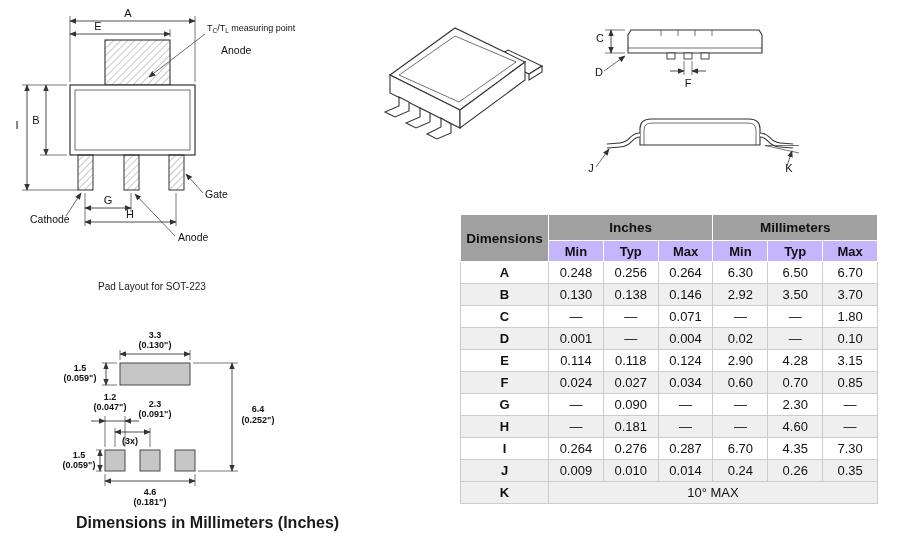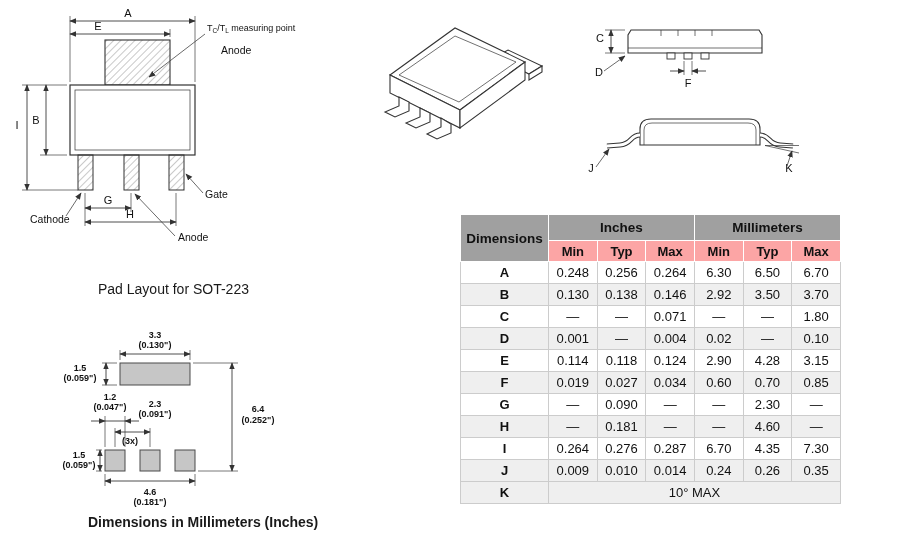--- a/index.html
+++ b/index.html
@@ -20,30 +20,30 @@
   .dim    { stroke:#3a3a3a; stroke-width:0.9; fill:none; }
   .leader { stroke:#444; stroke-width:0.8; fill:none; }
   .outline{ fill:#fff; stroke:#333; stroke-width:1.1; }
   .thin   { stroke:#333; stroke-width:0.7; fill:none; }
   .lead   { fill:url(#hatch); stroke:#333; stroke-width:1; }
   .face   { fill:#fff; stroke:#333; stroke-width:1.1; }
   .pad    { fill:#c6c6c6; stroke:#4a4a4a; stroke-width:1; }
   .foot   { fill:#fff; stroke:#333; stroke-width:0.9; }
 
   
-  .pad-title { position:absolute; left:98px; top:281px; font-size:14px; color:#1a1a1a; }
-  .pad-foot  { position:absolute; left:76px; top:514px; font-size:14px; font-weight:bold; color:#1a1a1a;margin-left:12px; }
+  .pad-title { position:absolute; left:98px; top:281px; font-size:10px; color:#1a1a1a; }
+  .pad-foot  { position:absolute; left:76px; top:514px; font-size:16px; font-weight:bold; color:#1a1a1a; }
 
   
-  .dims-table { position:absolute; left:460px; top:214px; width:381px; }
+  .dims-table { position:absolute; left:460px; top:214px; width:418px; }
   .dims-table table { border-collapse:collapse; width:100%; table-layout:fixed; font-size:13px; color:#111; }
   .dims-table th, .dims-table td { text-align:center; vertical-align:middle; padding:0; }
   .dims-table th { border:1px solid #ffffff; font-weight:bold; }
   .h1 { background:#a0a0a0; height:26px; font-size:13.5px; }
-  .h2 { background:#fca5a5; height:21px; }
+  .h2 { background:#c4b5fd; height:21px; }
   .dims-table td { border:1px solid #cccccc; height:22px; background:#fff; }
   .dims-table td.dim { font-weight:bold; }
   .dims-table tr.alt td { background:#efefef; }
 </style>
 </head>
 <body>
 
 <svg width="0" height="0" style="position:absolute" aria-hidden="true">
   <defs>
     <marker id="arr" viewBox="0 0 10 10" refX="9" refY="5" markerWidth="7" markerHeight="7" markerUnits="userSpaceOnUse" orient="auto-start-reverse">
@@ -336,21 +336,21 @@
           <td class="dim">E</td>
           <td>0.114</td>
           <td>0.118</td>
           <td>0.124</td>
           <td>2.90</td>
           <td>4.28</td>
           <td>3.15</td>
         </tr>
         <tr class="alt">
           <td class="dim">F</td>
-          <td>0.019</td>
+          <td>0.024</td>
           <td>0.027</td>
           <td>0.034</td>
           <td>0.60</td>
           <td>0.70</td>
           <td>0.85</td>
         </tr>
         <tr>
           <td class="dim">G</td>
           <td>—</td>
           <td>0.090</td>

